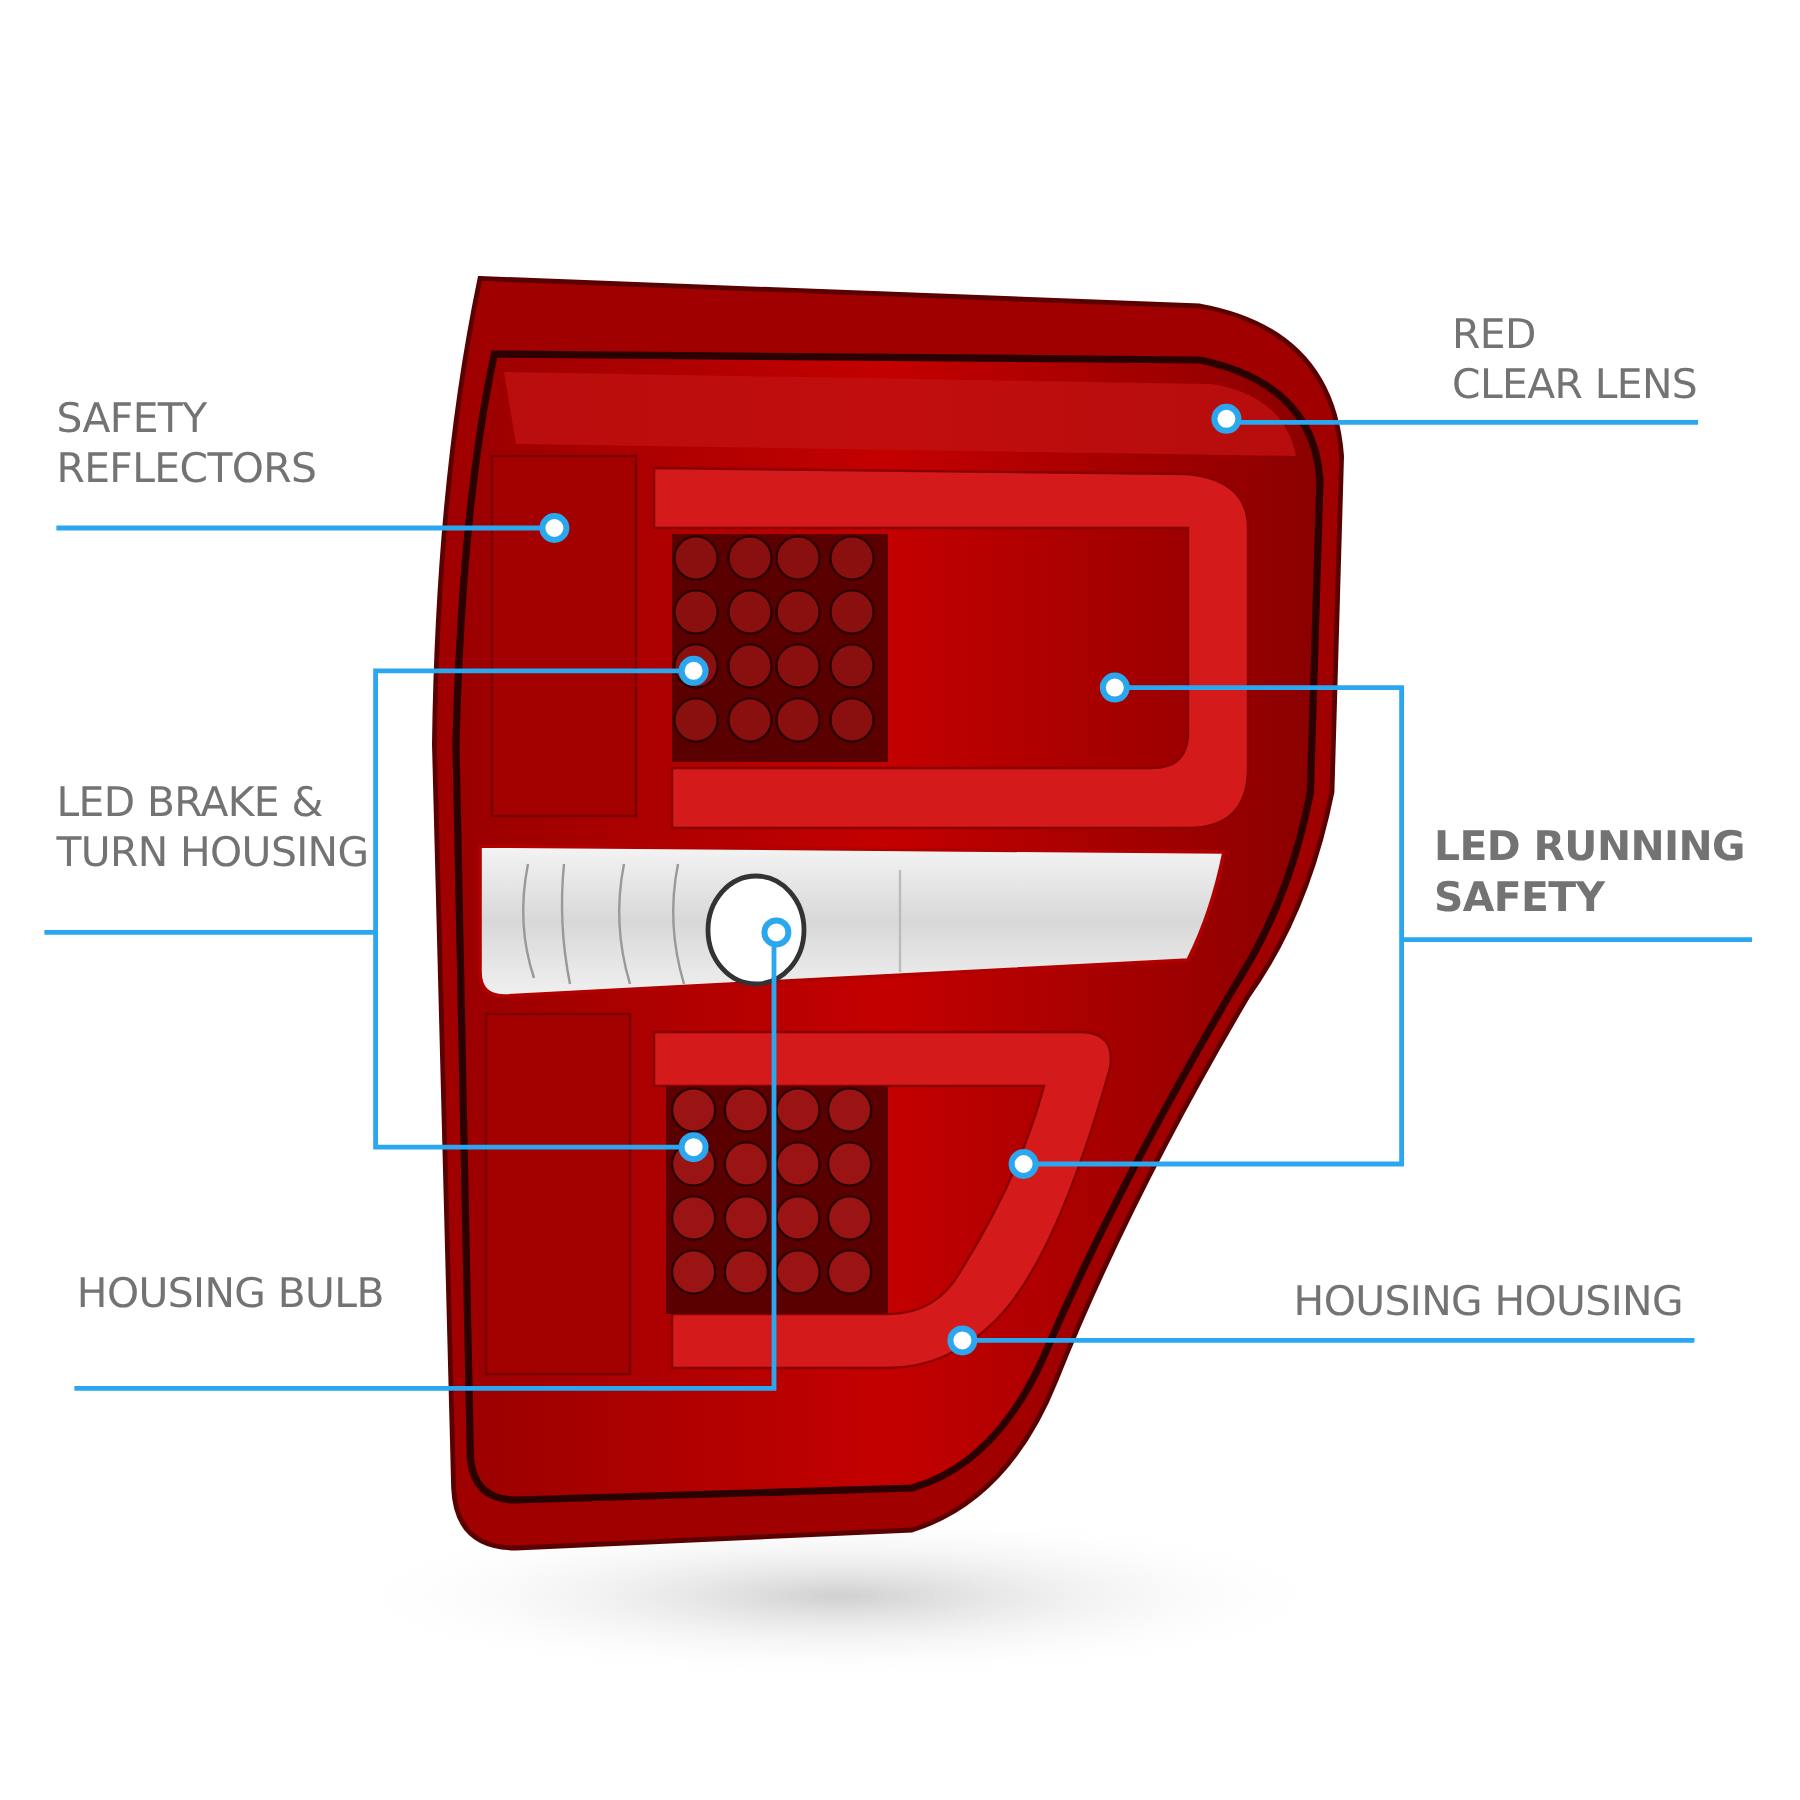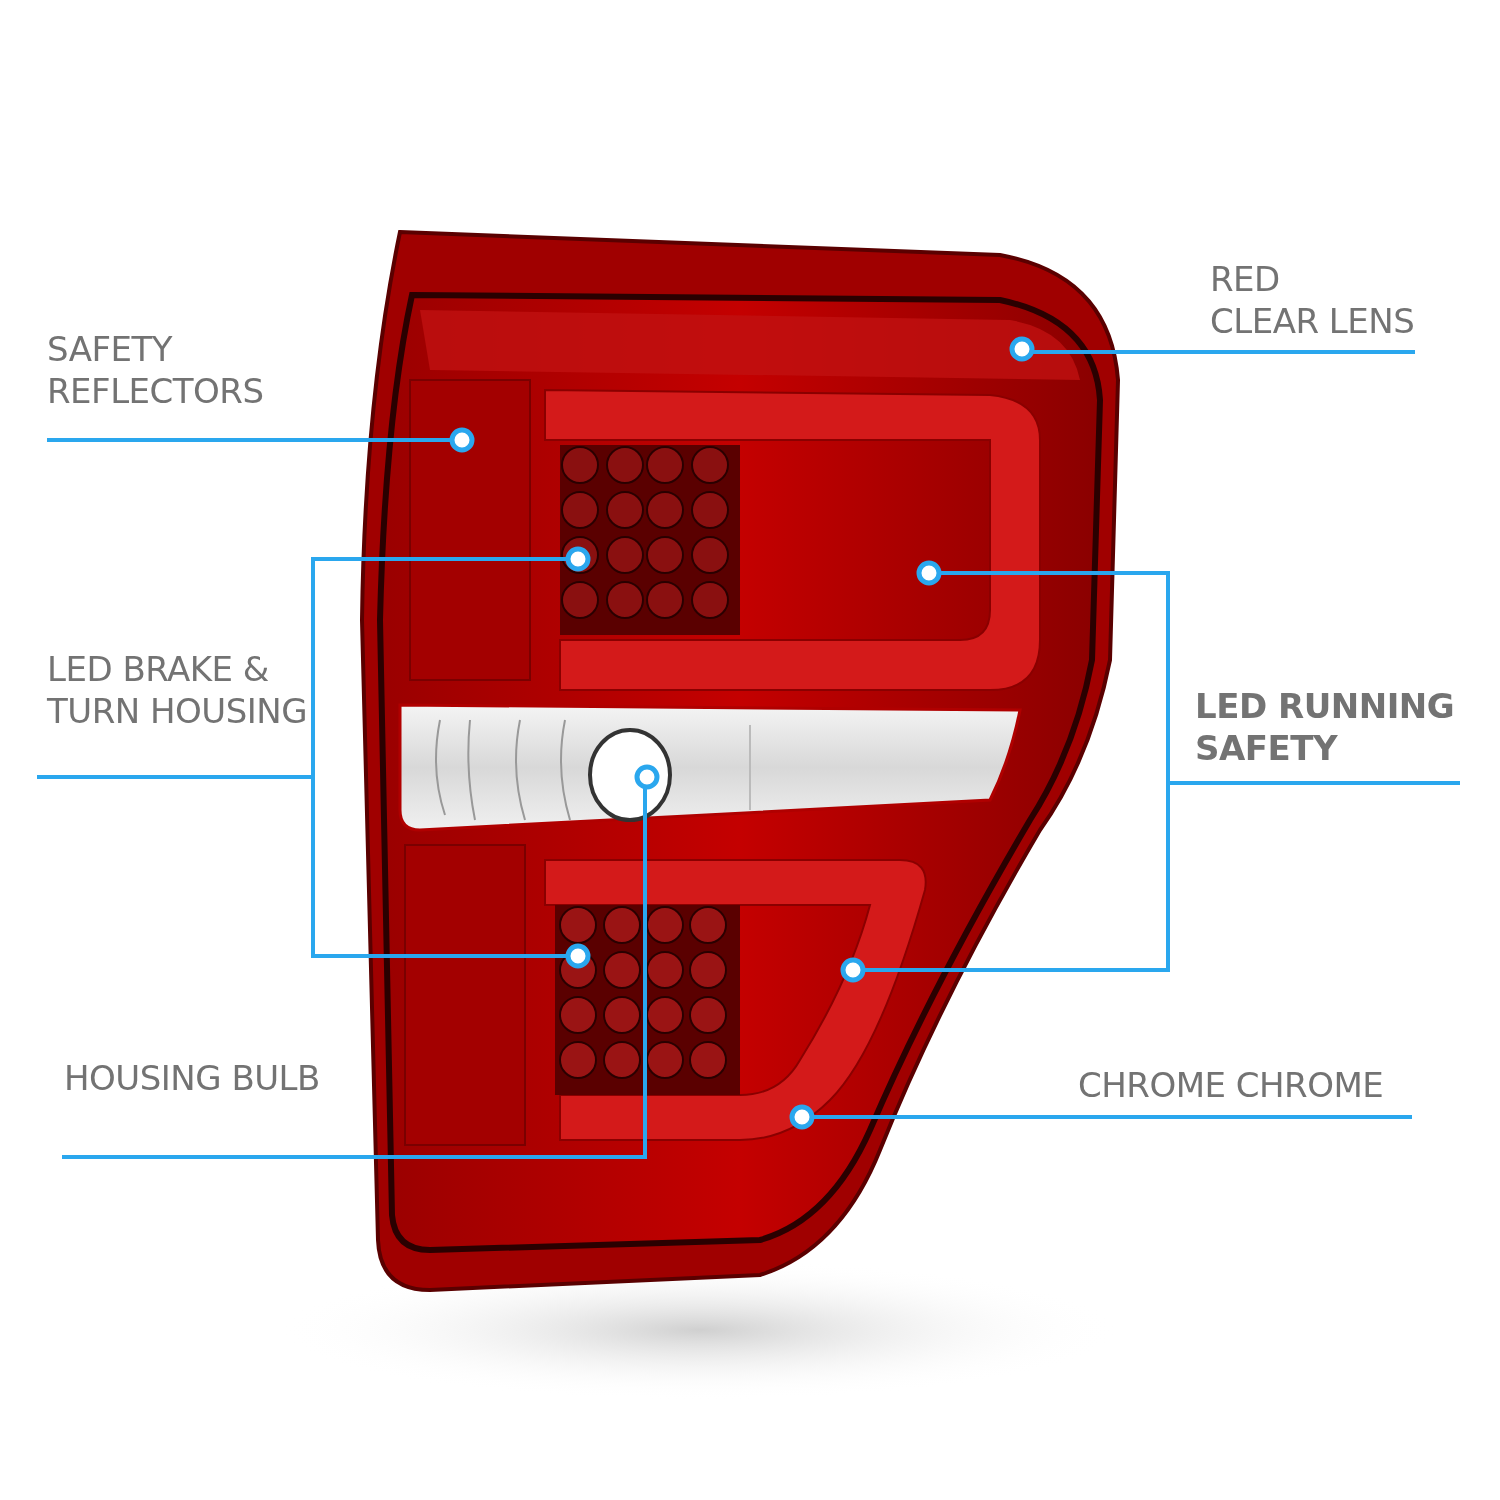--- a/index.html
+++ b/index.html
@@ -146,14 +146,14 @@
   <span>RED</span>
   <span>CLEAR LENS</span>
 </div>
 
 <div class="label" style="left:1195px; top:685px;font-weight:bold;">
   <span>LED RUNNING</span>
   <span>SAFETY</span>
 </div>
 
 <div class="label" style="left:1078px; top:1064px;">
-  <span>CHROME CHROME</span>
+  <span>HOUSING HOUSING</span>
 </div>
 
 </body></html>

